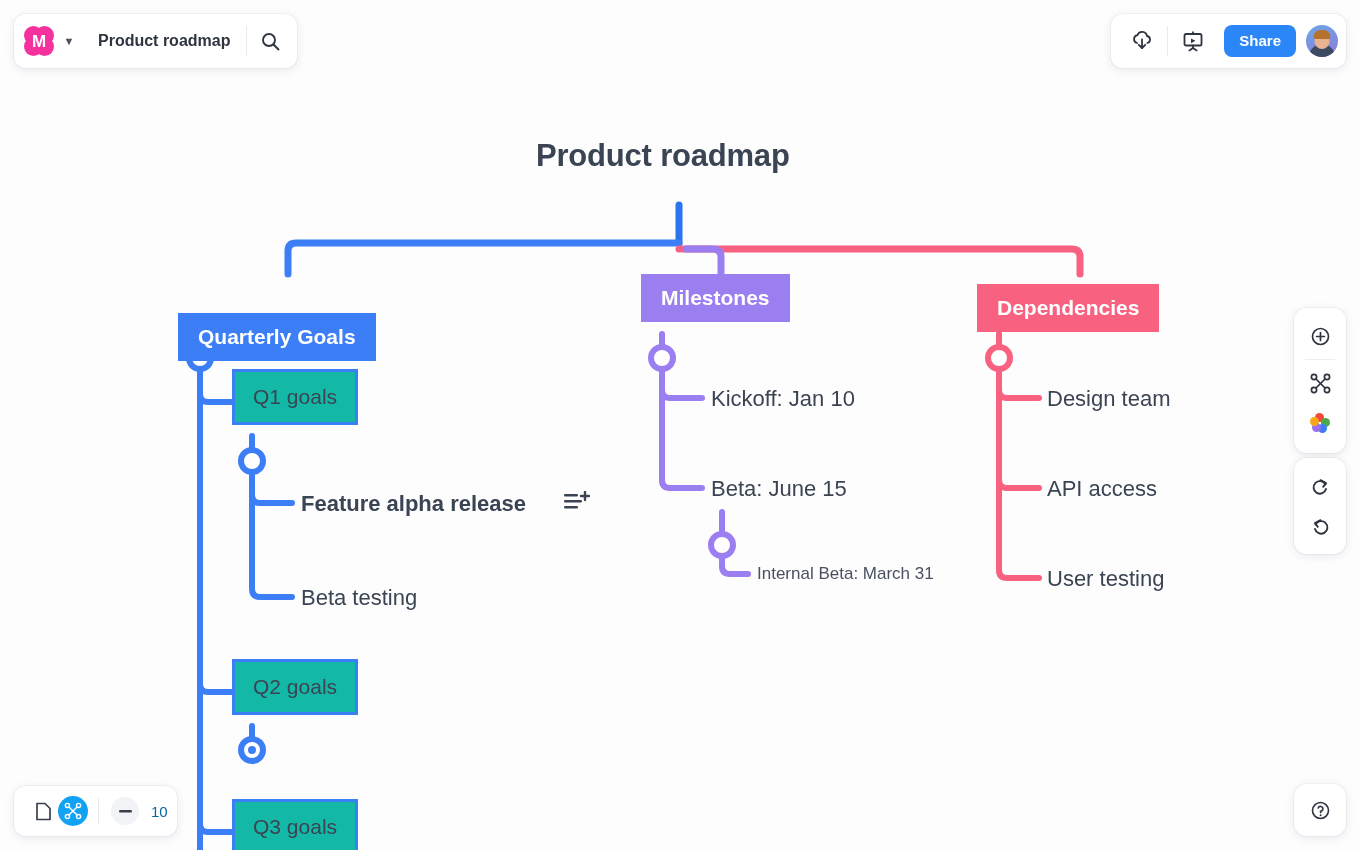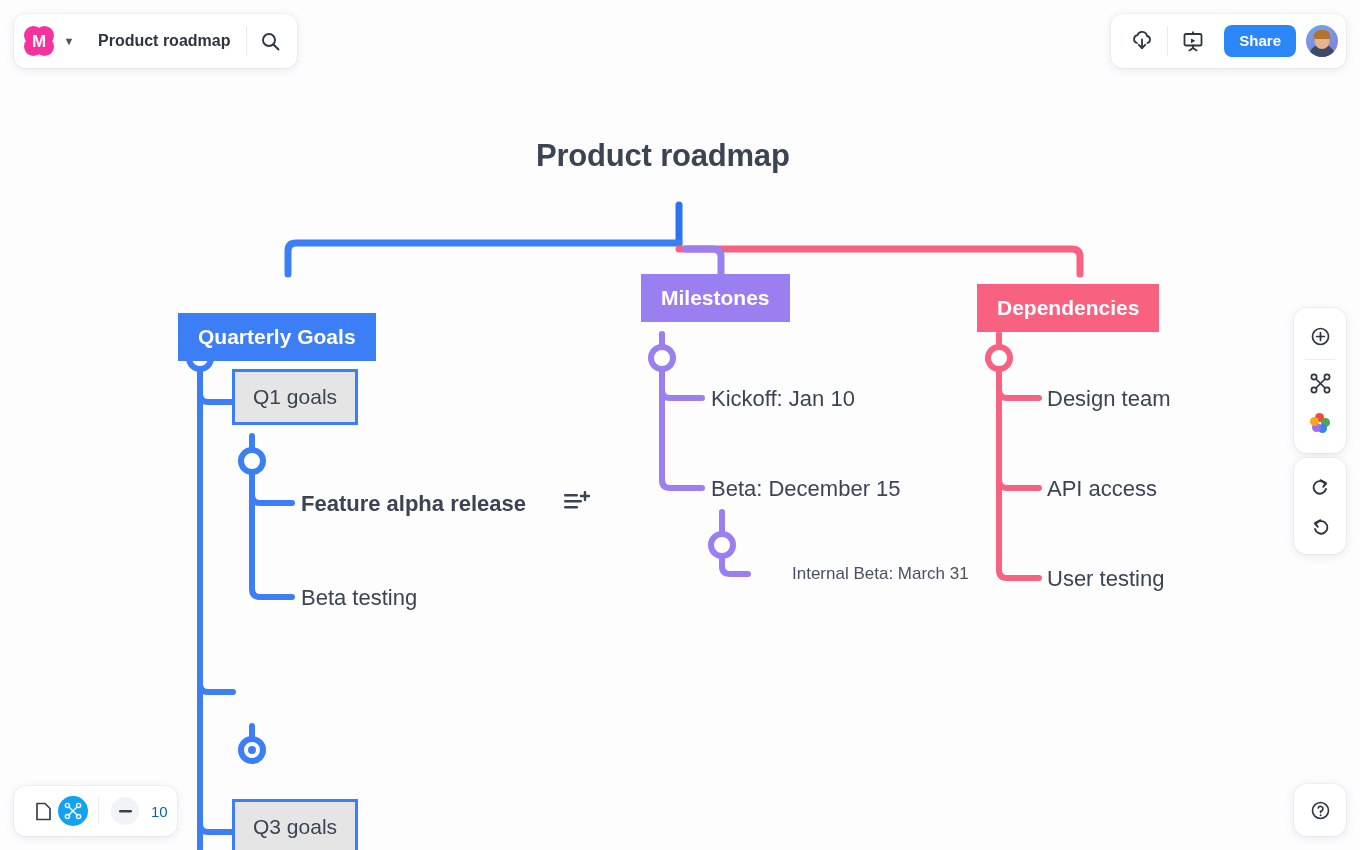--- a/index.html
+++ b/index.html
@@ -130,21 +130,21 @@
     letter-spacing:-.2px;cursor:pointer;
   }
   .cat{
     color:#fff;font-size:21px;font-weight:bold;padding:12px 20px;
     cursor:pointer;line-height:1.15;
   }
   .cat-blue{left:178px;top:274px;background:#3b7ef5;margin-top:39px;}
   .cat-purple{left:641px;top:274px;background:#9b7ef0;}
   .cat-pink{left:977px;top:284px;background:#f8617f;}
   .boxnode{
-    border:3px solid #3b7ef5;background:#e5e5e5;
+    border:3px solid #3b7ef5;background:#14b8a6;
     font-size:21px;color:#3b4453;padding:13px 18px;cursor:pointer;line-height:1.15;
   }
   .leaf{font-size:22px;color:#3b4453;cursor:pointer;line-height:1.15;}
   .leaf.small{font-size:17px;color:#4a5160;}
   .note-icon{
     position:absolute;left:564px;top:491px;width:26px;height:22px;cursor:pointer;
   }
 </style>
 </head>
 <body>
@@ -199,42 +199,43 @@
       </g>
     </svg>
 
     <div class="node root-title">Product roadmap</div>
 
     <div class="node cat cat-blue">Quarterly Goals</div>
     <div class="node cat cat-purple">Milestones</div>
     <div class="node cat cat-pink">Dependencies</div>
 
     <div class="node boxnode" style="left:232px;top:369px;">Q1 goals</div>
+    <div class="node boxnode" style="left:232px;top:659px;">Q2 goals</div>
     <div class="node boxnode" style="left:232px;top:799px;">Q3 goals</div>
 
     <div class="node leaf" style="left:301px;top:491px;font-weight:bold;">Feature alpha release</div>
     <div class="node leaf" style="left:301px;top:585px;">Beta testing</div>
 
     <div class="note-icon">
       <svg width="26" height="22" viewBox="0 0 26 22">
         <g fill="#3b4453">
           <rect x="0" y="3" width="14" height="2.6" rx="1.3"></rect>
           <rect x="0" y="9" width="18" height="2.6" rx="1.3"></rect>
           <rect x="0" y="15" width="14" height="2.6" rx="1.3"></rect>
         </g>
         <g stroke="#3b4453" stroke-width="2.4" stroke-linecap="round">
           <path d="M21,1 L21,9"></path>
             <path d="M17,5 L25,5"></path>
         </g>
       </svg>
     </div>
 
     <div class="node leaf" style="left:711px;top:386px;">Kickoff: Jan 10</div>
-    <div class="node leaf" style="left:711px;top:476px;">Beta: December 15</div>
-    <div class="node leaf small" style="left:792px;top:564px;">Internal Beta: March 31</div>
+    <div class="node leaf" style="left:711px;top:476px;">Beta: June 15</div>
+    <div class="node leaf small" style="left:757px;top:564px;">Internal Beta: March 31</div>
 
     <div class="node leaf" style="left:1047px;top:386px;">Design team</div>
     <div class="node leaf" style="left:1047px;top:476px;">API access</div>
     <div class="node leaf" style="left:1047px;top:566px;">User testing</div>
   </div>
 
   <div class="topbar">
     <div class="logo">
       <span class="petal p1"></span>
         <span class="petal p2"></span>

